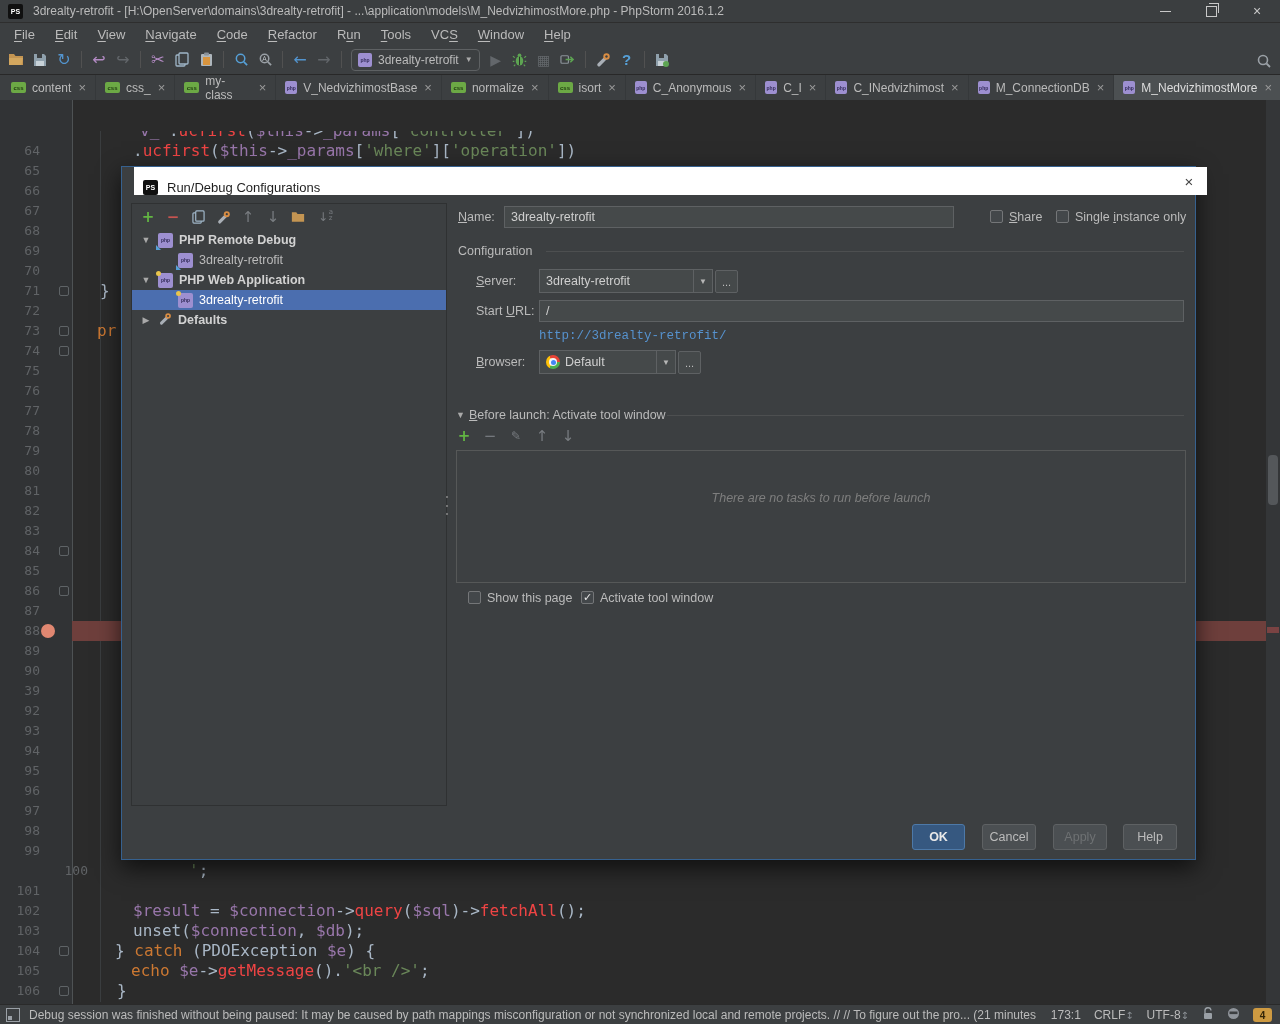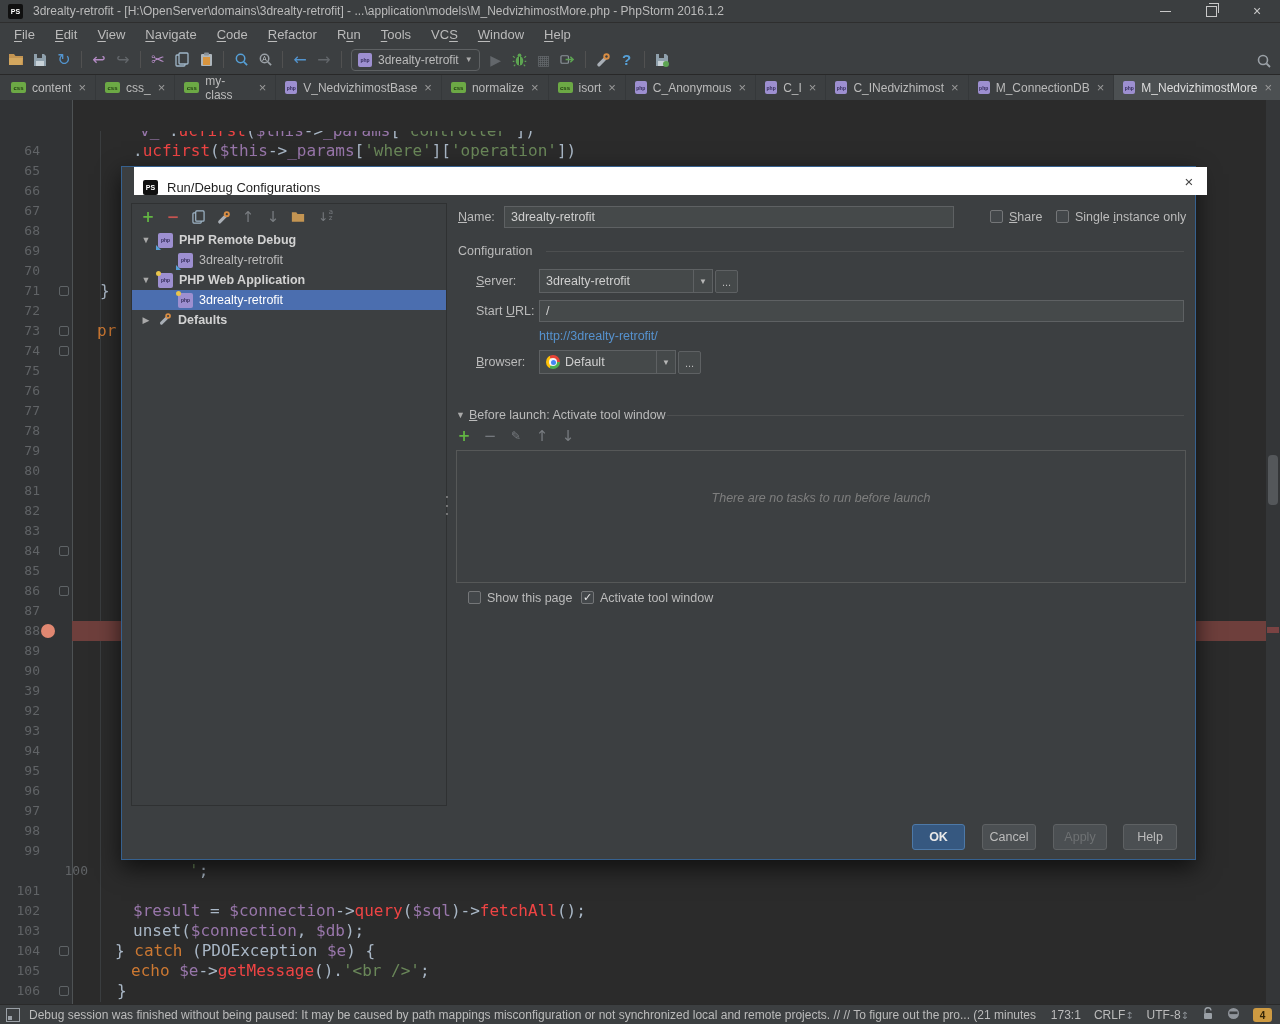--- a/index.html
+++ b/index.html
@@ -589,21 +589,21 @@
       </span>
     <span class="carr">▼</span>
   </div>
   <div class="browse" style="left:593px;top:103px;">...</div>
 
   <span class="f-label" style="left:354px;top:137px;">Start <u>U</u>RL:</span>
   <div class="field" style="left:417px;top:133px;width:645px;height:22px;">
       <span>/</span>
     </div>
 
-  <span class="link" style="left:417px;top:162px;">http://3drealty-retrofit/</span>
+  <span class="link" style="left:417px;top:162px;font-family:Liberation Mono, monospace;">http://3drealty-retrofit/</span>
 
   <span class="f-label" style="left:354px;top:188px;"><u>B</u>rowser:</span>
   <div class="combo" style="left:417px;top:183px;width:137px;height:24px;">
     <span class="cval">
       <span class="chrome">
           <span class="cw">
             <span class="cc"></span>
           </span>
         </span>
       <span>Default</span>

